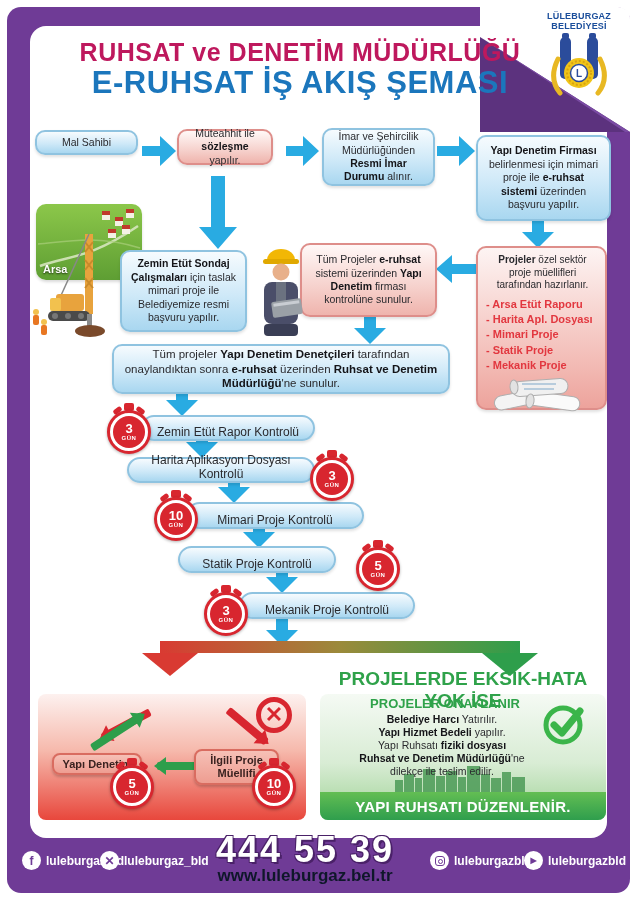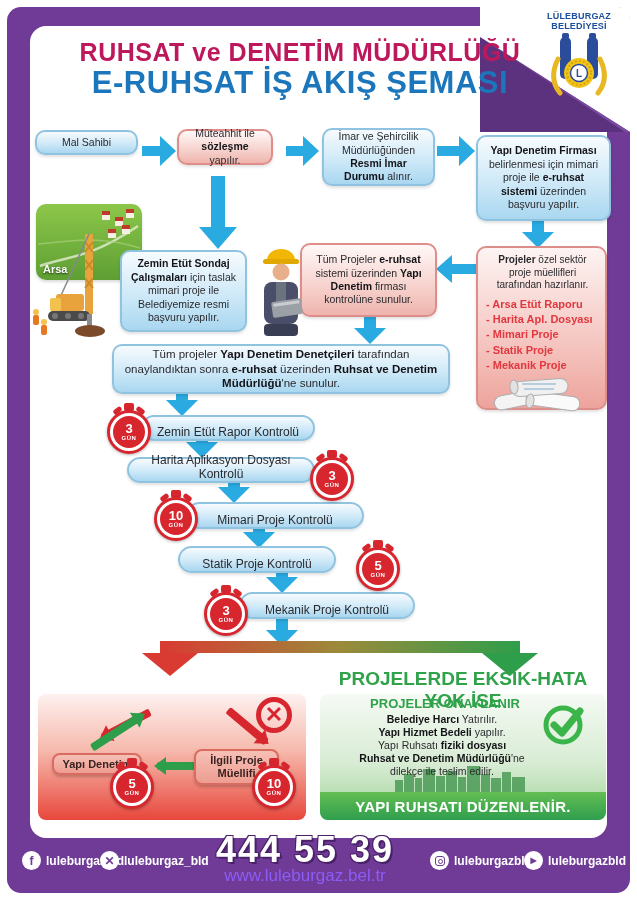--- a/index.html
+++ b/index.html
@@ -77,21 +77,21 @@
   .xicon::after { content:"✕"; }
 
   .footer-item { position:absolute; display:flex; align-items:center; gap:5px; color:#fff; font-size:12px; font-weight:600; z-index:6; }
   .fic { width:19px; height:19px; border-radius:50%; background:#fff; color:#6F3B96; display:flex; align-items:center; justify-content:center;
          font-size:12px; font-weight:900; flex:0 0 auto; }
   .fic.yt { font-size:8px; }
   .ig-glyph { width:10px; height:10px; border:1.7px solid #6F3B96; border-radius:3px; position:relative; }
   .ig-glyph::after { content:""; position:absolute; left:2px; top:2px; width:3px; height:3px; border:1.4px solid #6F3B96; border-radius:50%; }
   .phone { left:180px; top:829px; width:250px; text-align:center; color:#fff; font-size:36px; font-weight:900; letter-spacing:2px; z-index:6;
            text-shadow:2px 2px 0 #4A2168, -1px -1px 0 #4A2168, 1px -1px 0 #4A2168, -1px 1px 0 #4A2168; }
-  .site { left:180px; top:866px; width:250px; text-align:center; color:#8b5cf6; font-size:17px; font-weight:400; z-index:6; }
+  .site { left:180px; top:866px; width:250px; text-align:center; color:#0f172a; font-size:17px; font-weight:700; z-index:6; }
 </style>
 </head>
 <body>
 
 <div class="poster">
   <div class="abs frame"></div>
   <div class="abs sheet"></div>
   <div class="abs corner"></div>
   <svg class="abs fold-svg" viewBox="0 0 150 125">
     <polygon points="0,30 150,125 0,125" fill="#5C327E"></polygon>

